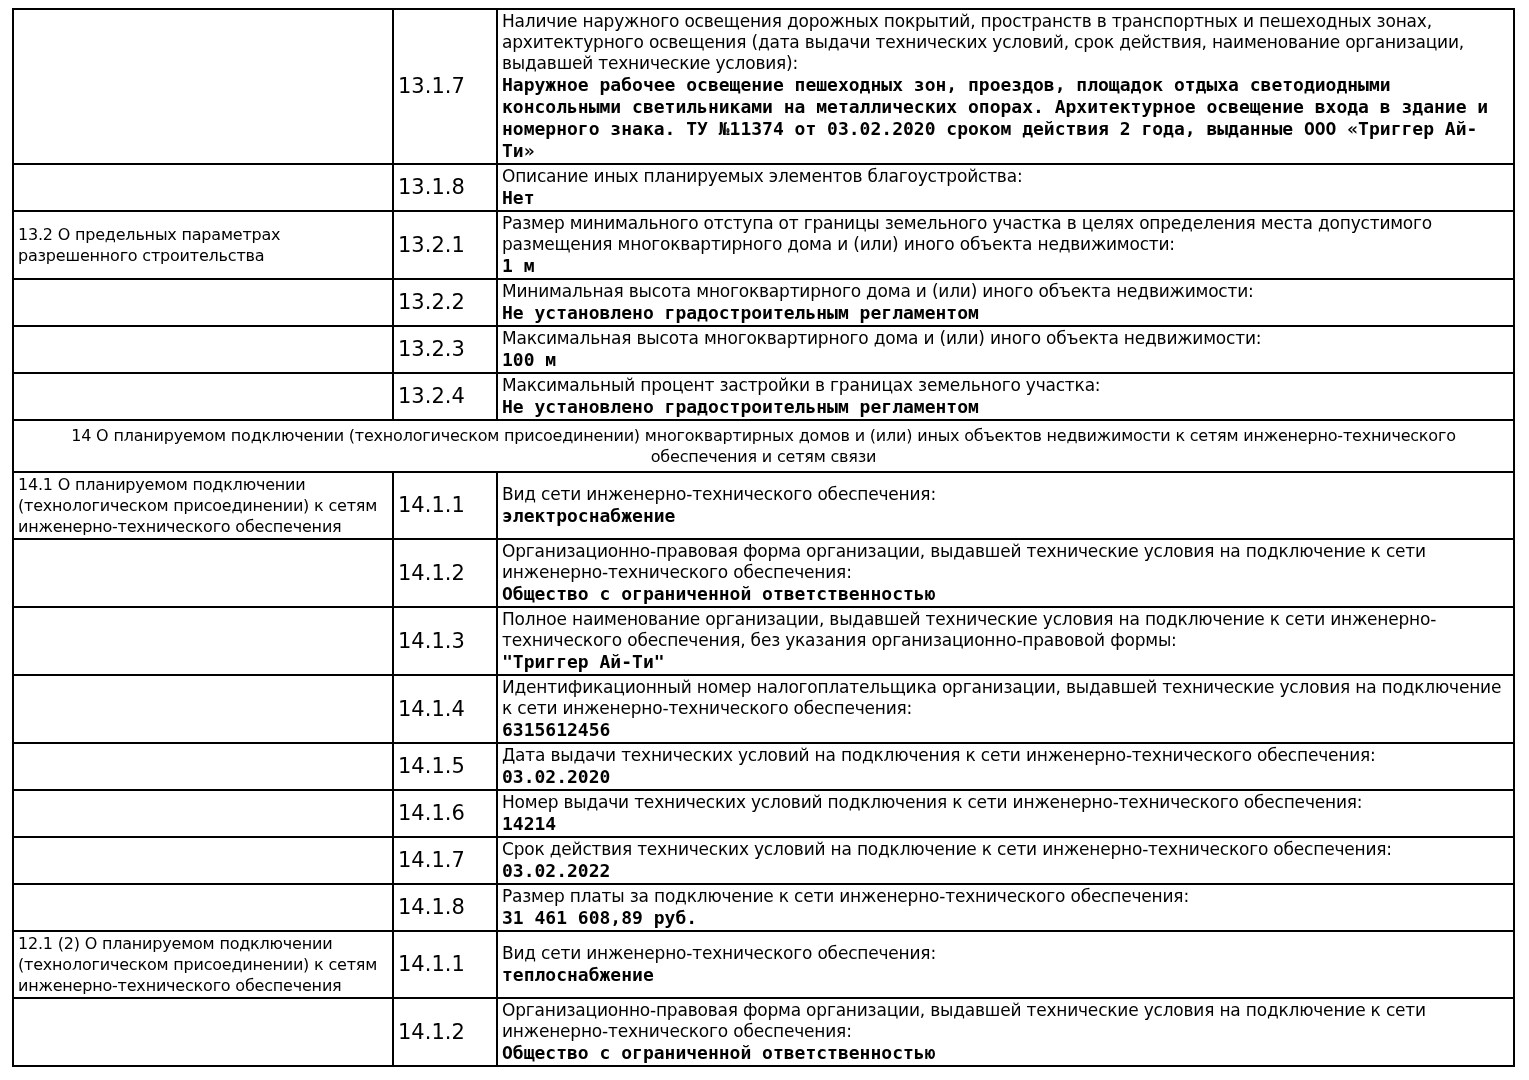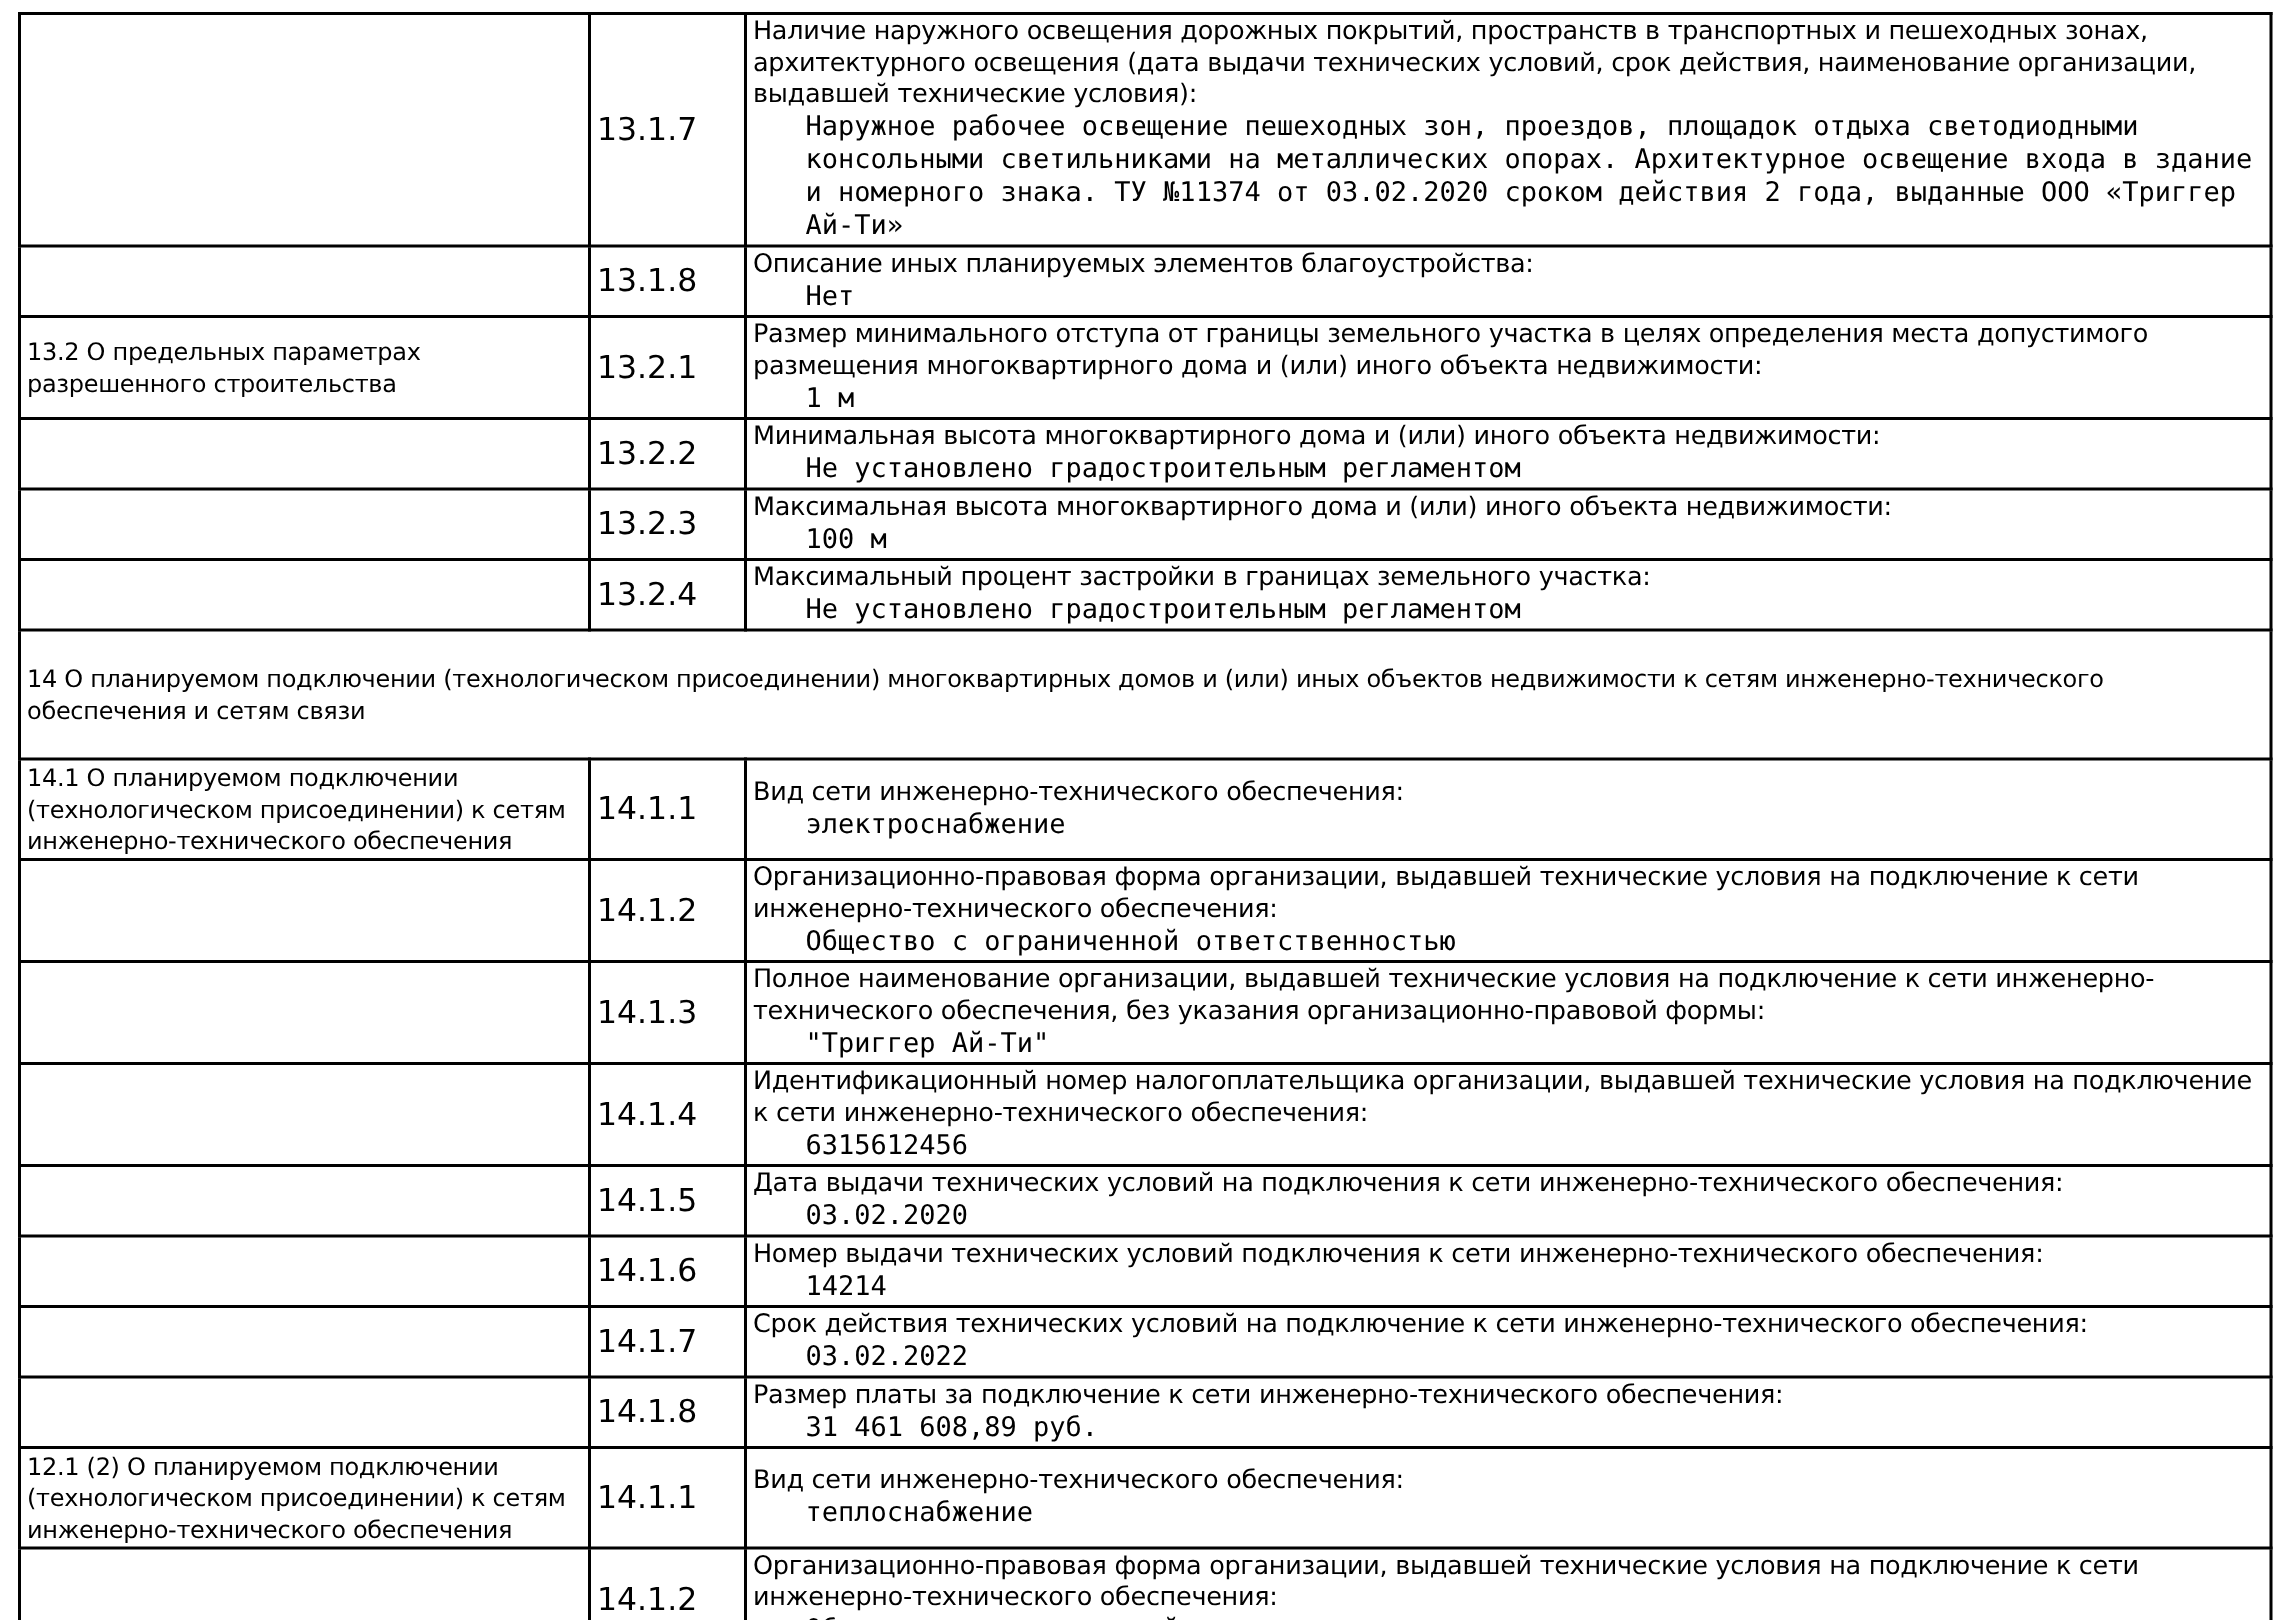--- a/index.html
+++ b/index.html
@@ -43,31 +43,31 @@
     line-height: 21px;
   }
   .item-label {
     font-size: 17px;
     line-height: 21px;
     letter-spacing: -0.2px;
     white-space: pre-wrap;
   }
   .item-value {
     font-family: "DejaVu Sans Mono", "Liberation Mono", monospace;
-    font-weight: normal;
+    font-weight: bold;
     font-size: 18px;
     line-height: 22px;
     white-space: pre-wrap;
-    margin-left: 35px;
   }
   .section-text {
     font-size: 16px;
     line-height: 21px;
     letter-spacing: -0.2px;
-    padding: 20px 0;
+    padding: 3px 0;
+    text-align: center;
   }
 </style>
 </head>
 <body>
 
 <div class="page">
   <table class="decl">
     <colgroup>
       <col class="c-group">
       <col class="c-num">

